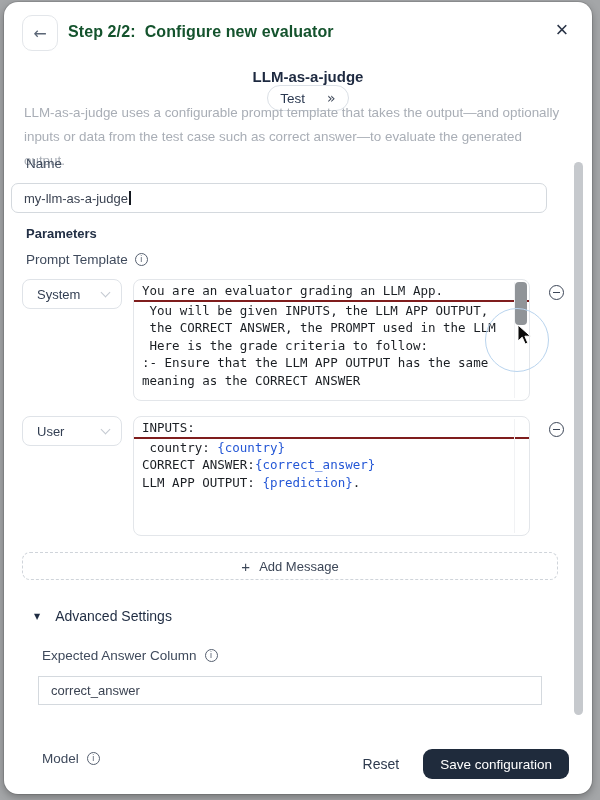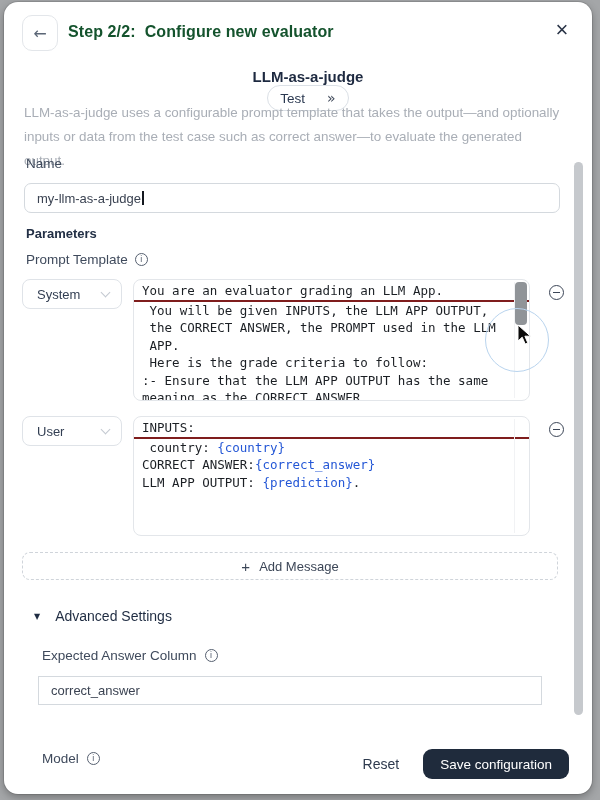--- a/index.html
+++ b/index.html
@@ -47,21 +47,21 @@
 
   .description { left:20px; right:30px; top:99px; font-size:13.4px; line-height:24px; color:#a9aeb6; }
 
   .field-label { font-size:13.5px; color:#3f4a5c; }
   .name-label { left:22px; top:154px; }
   .text-input {
     border:1px solid #d4d9de; border-radius:7px; background:#fff;
     display:flex; align-items:center; padding:0 12px;
     font-size:13px; color:#3b4352; cursor:text;
   }
-  .name-input { left:20px; top:181px; width:536px; height:30px;text-align:center; }
+  .name-input { left:7px; top:181px; width:536px; height:30px;text-align:center; }
   .caret { display:inline-block; width:1.5px; height:14px; background:#14181f; margin-left:1px; vertical-align:middle; }
 
   .parameters-label { left:22px; top:224px; font-size:13px; font-weight:700; color:#222f45; }
   .pt-row { left:22px; top:250px; display:flex; align-items:center; gap:7px; }
 
   .info-icon {
     width:13px; height:13px; border:1px solid #566070; border-radius:50%;
     display:inline-flex; align-items:center; justify-content:center; position:relative; cursor:pointer;
   }
   .info-icon::after { content:"i"; font-size:9px; color:#566070; line-height:1; }
@@ -179,21 +179,20 @@
   <div class="abs msg-row system">
     <div class="role-select">
       <span>System</span>
       <span class="chevron-down"></span>
     </div>
     <div class="editor system">
       <div class="editor-lines">
           <div class="code-line"><span>You are an evaluator grading an LLM App.</span></div>
           <div class="code-line"><span> You will be given INPUTS, the LLM APP OUTPUT,</span></div>
           <div class="code-line"><span> the CORRECT ANSWER, the PROMPT used in the LLM</span></div>
-          <div class="code-line"><span> APP.</span></div>
           <div class="code-line"><span> Here is the grade criteria to follow:</span></div>
           <div class="code-line"><span>:- Ensure that the LLM APP OUTPUT has the same</span></div>
           <div class="code-line"><span>meaning as the CORRECT ANSWER</span></div>
         </div>
       <div class="editor-track"></div>
       <div class="editor-thumb"></div>
     </div>
     <div class="minus-btn">
       <span class="minus-circle"></span>
     </div>

